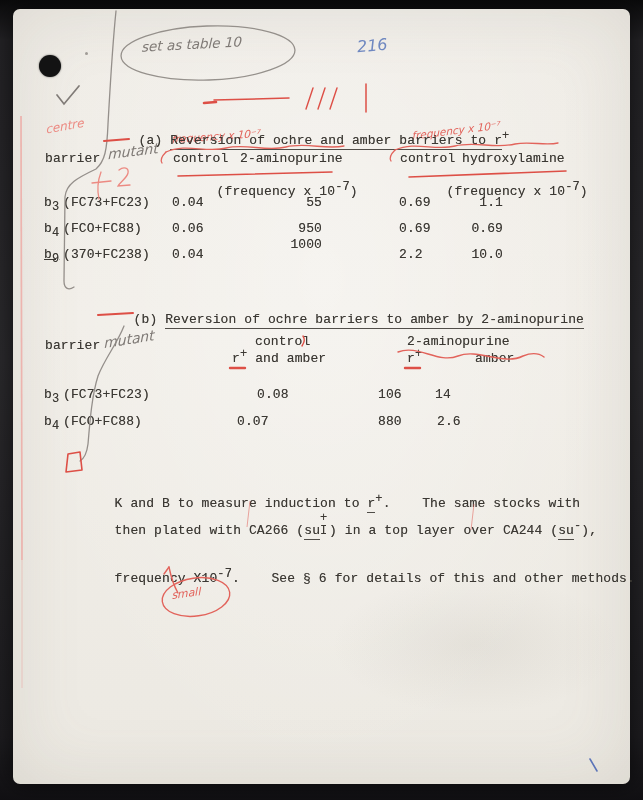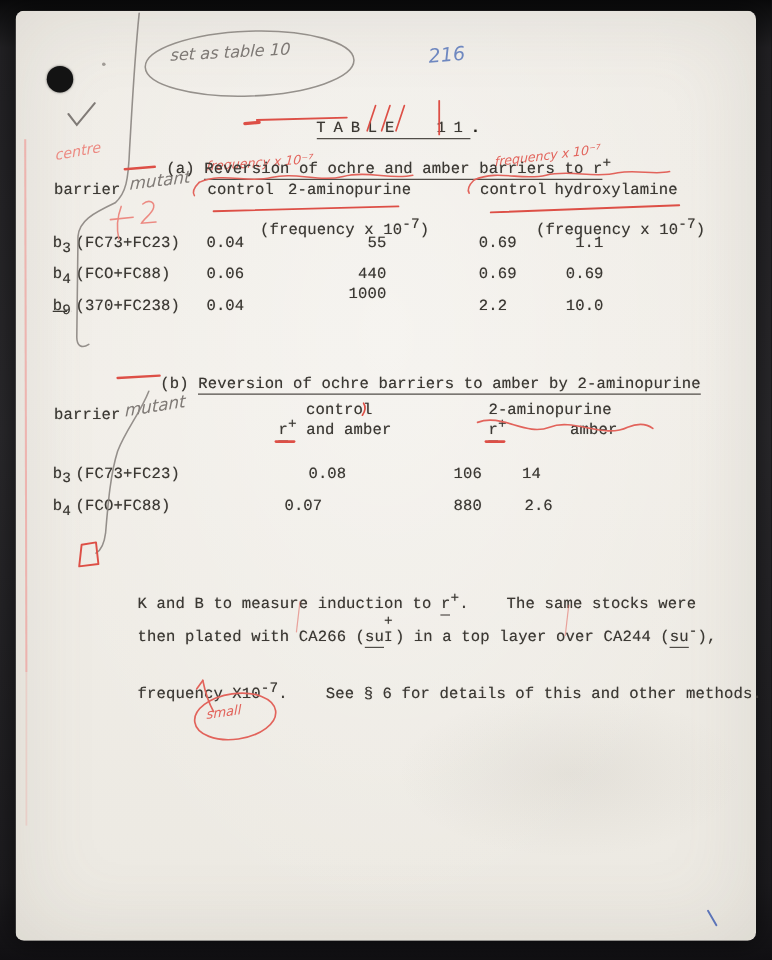--- a/index.html
+++ b/index.html
@@ -47,23 +47,20 @@
 
   <span class="hand pencil" style="left:142px;top:36px;font-size:13.5px;transform:rotate(-3deg) skewX(-6deg);">set as table 10</span>
   <span class="hand blue" style="left:357px;top:36px;font-size:16px;transform:rotate(-5deg);">216</span>
   <span class="hand redpencil" style="left:46px;top:119px;font-size:12px;transform:rotate(-10deg) skewX(-8deg);">centre</span>
   <span class="hand pencil" style="left:108px;top:143px;font-size:14px;transform:rotate(-7deg) skewX(-10deg);">mutant</span>
   <span class="hand pencil" style="left:104px;top:331px;font-size:14px;transform:rotate(-9deg) skewX(-10deg);">mutant</span>
   <span class="hand redhand" style="left:172px;top:130px;font-size:10.5px;transform:rotate(-4deg) skewX(-8deg);">frequency x 10⁻⁷</span>
   <span class="hand redhand" style="left:412px;top:124px;font-size:10.5px;transform:rotate(-7deg) skewX(-8deg);">frequency x 10⁻⁷</span>
   <span class="hand redhand" style="left:172px;top:587px;font-size:11px;transform:rotate(-8deg) skewX(-8deg);">small</span>
 
-  <span class="t" style="left:232px;top:83px;">
-    <span class="u" style="letter-spacing:6.5px;">TABLE  11</span><span class="bold-dot">.</span>
-  </span>
 
   <span class="t" style="left:107px;top:117px;">
     <span>(a) </span><span class="u"><span>Reversion of ochre and amber barriers to </span><span>r</span></span><span class="sp">+</span>
   </span>
 
   <span class="t" style="left:45px;top:151px;">barrier</span>
   <span class="t" style="left:173px;top:151px;">control</span>
   <span class="t" style="left:240px;top:151px;">2-aminopurine</span>
   <span class="t" style="left:400px;top:151px;">control</span>
   <span class="t" style="left:462px;top:151px;">hydroxylamine</span>
@@ -77,21 +74,21 @@
   <span class="t" style="left:44px;top:195px;"><span>b</span><span class="sb">3</span></span>
   <span class="t" style="left:63px;top:195px;">(FC73+FC23)</span>
   <span class="t" style="left:172px;top:195px;">0.04</span>
   <span class="t rt" style="left:270px;top:195px;width:52px;text-align:right;">55</span>
   <span class="t" style="left:399px;top:195px;">0.69</span>
   <span class="t rt" style="left:455px;top:195px;width:48px;">1.1</span>
 
   <span class="t" style="left:44px;top:221px;"><span>b</span><span class="sb">4</span></span>
   <span class="t" style="left:63px;top:221px;">(FCO+FC88)</span>
   <span class="t" style="left:172px;top:221px;">0.06</span>
-  <span class="t rt" style="left:270px;top:221px;width:52px;">440</span>
+  <span class="t rt" style="left:270px;top:221px;width:52px;">950</span>
   <span class="t" style="left:399px;top:221px;">0.69</span>
   <span class="t rt" style="left:455px;top:221px;width:48px;">0.69</span>
 
   <span class="t" style="left:44px;top:247px;text-decoration:underline;"><span>b</span><span class="sb">9</span></span>
   <span class="t" style="left:63px;top:247px;">(370+FC238)</span>
   <span class="t" style="left:172px;top:247px;">0.04</span>
   <span class="t rt" style="left:270px;top:237px;width:52px;">1000</span>
   <span class="t" style="left:399px;top:247px;">2.2</span>
   <span class="t rt" style="left:455px;top:247px;width:48px;">10.0</span>
 
@@ -112,21 +109,21 @@
   <span class="t" style="left:378px;top:387px;">106</span>
   <span class="t" style="left:435px;top:387px;">14</span>
 
   <span class="t" style="left:44px;top:414px;"><span>b</span><span class="sb">4</span></span>
   <span class="t" style="left:63px;top:414px;">(FCO+FC88)</span>
   <span class="t" style="left:237px;top:414px;">0.07</span>
   <span class="t" style="left:378px;top:414px;">880</span>
   <span class="t" style="left:437px;top:414px;">2.6</span>
 
   <span class="t" style="left:83px;top:480px;">
-    <span>K and B to measure induction to </span><span class="u">r</span><span class="sp">+</span><span>.    The same stocks were</span>
+    <span>K and B to measure induction to </span><span class="u">r</span><span class="sp">+</span><span>.    The same stocks with</span>
   </span>
   <span class="t" style="left:83px;top:505px;">
     <span>then plated with CA266 (</span><span class="u">su</span><span class="stk"><span class="stk-sup">+</span><span class="stk-sub">I</span></span><span>) in a top layer over CA244 (</span><span class="u">su</span><span class="sp">-</span><span>),</span>
   </span>
   <span class="t" style="left:83px;top:555px;">
     <span>frequency X10</span><span class="sp">-7</span><span>.    See § 6 for details of this and other methods.</span>
   </span>
 
   <svg class="marks" width="643" height="800" viewBox="0 0 643 800">
 

